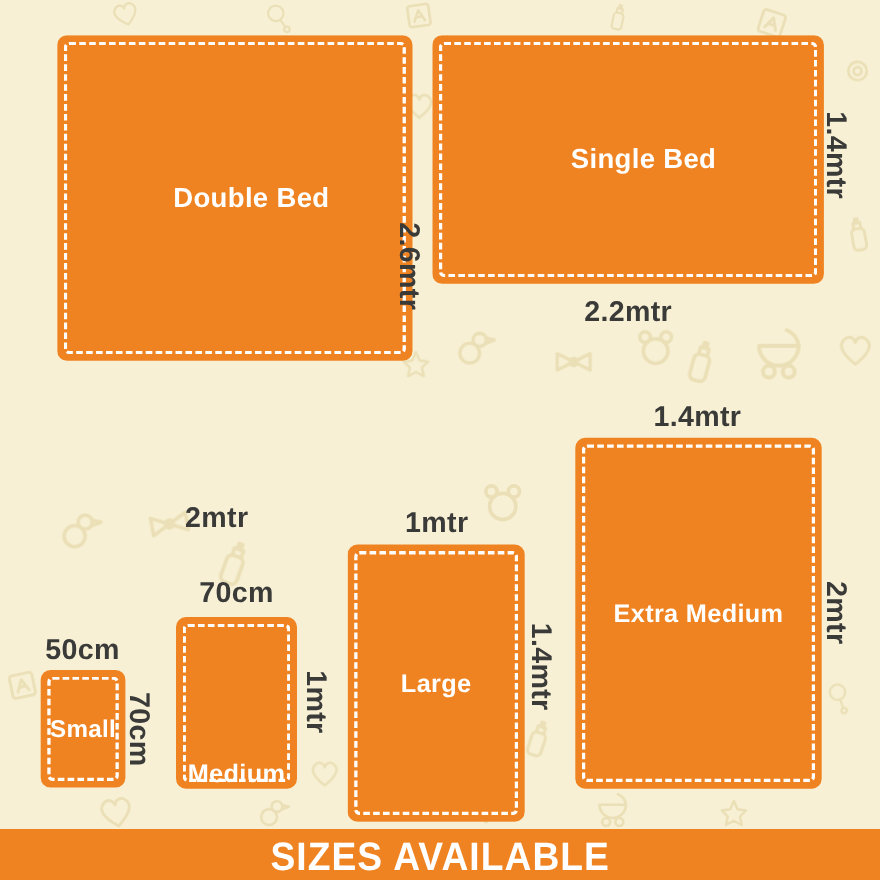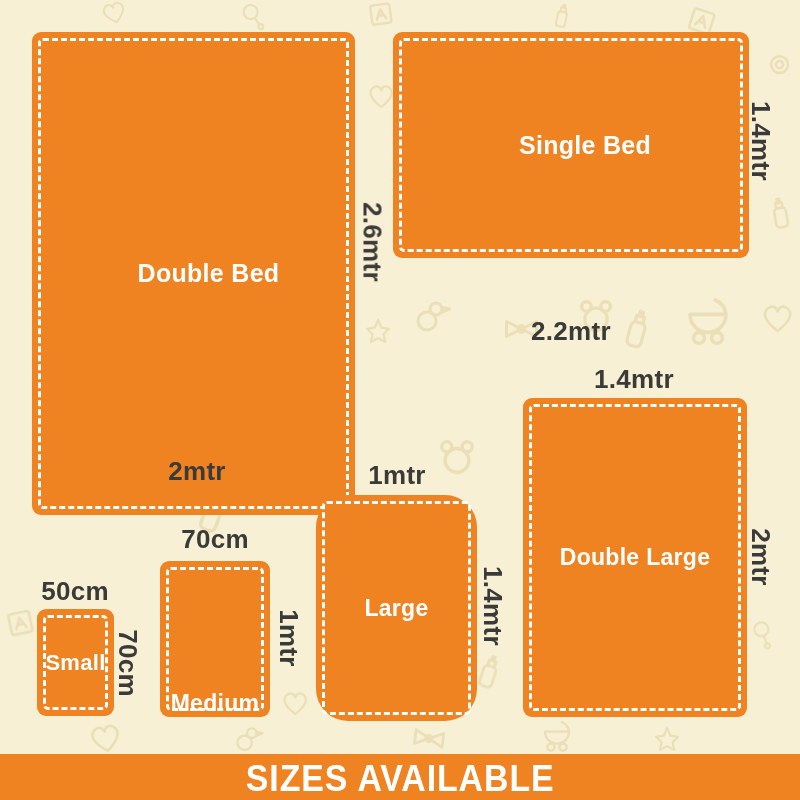--- a/index.html
+++ b/index.html
@@ -17,25 +17,25 @@
     box-sizing:border-box;
   }
   .bed .dash{
     position:absolute;inset:6px;border:3px dashed #FFFFFF;border-radius:5px;
     pointer-events:none;
   }
   .bed-name{
     position:relative;color:#FFFFFF;font-weight:bold;letter-spacing:.3px;
     white-space:nowrap;
   }
-  .b-double {left:32px;  top:32px;  width:323px; height:483px;padding-left:30px;}
+  .b-double {left:52px;  top:32px;  width:323px; height:296px;padding-left:30px;}
   .b-single {left:393px; top:32px;  width:356px; height:226px;padding-left:28px;}
   .b-small  {left:37px;  top:609px; width:77px;  height:107px;}
   .b-medium {left:160px; top:561px; width:110px; height:156px;align-items:flex-end;}
-  .b-large  {left:316px; top:495px; width:161px; height:226px;border-radius:32px;}
+  .b-large  {left:316px; top:495px; width:161px; height:252px;}
   .b-xl     {left:523px; top:398px; width:224px; height:319px;}
   .b-double .bed-name,.b-single .bed-name{font-size:25px;}
   .b-xl .bed-name,.b-large .bed-name,.b-medium .bed-name{font-size:23px;}
   .b-small .bed-name{font-size:22px;}
 
   
   .dim{
     position:absolute;color:#3A3A38;font-weight:bold;font-size:26px;
     white-space:nowrap;transform:translate(-50%,-50%);letter-spacing:.3px;
   }
@@ -138,21 +138,21 @@
     <div class="dash"></div>
     <span class="bed-name">Double Bed</span>
   </div>
   <div class="dim" style="left:197px;top:471px;">2mtr</div>
   <div class="dim rot" style="left:372px;top:242px;">2.6mtr</div>
 
   <div class="bed b-single">
     <div class="dash"></div>
     <span class="bed-name">Single Bed</span>
   </div>
-  <div class="dim" style="left:571px;top:283px;margin-top:48px;">2.2mtr</div>
+  <div class="dim" style="left:571px;top:283px;">2.2mtr</div>
   <div class="dim rot" style="left:760px;top:141px;">1.4mtr</div>
 
   <div class="bed b-small">
     <div class="dash"></div>
     <span class="bed-name">Small</span>
   </div>
   <div class="dim" style="left:75px;top:591px;">50cm</div>
   <div class="dim rot" style="left:127px;top:663px;">70cm</div>
 
   <div class="bed b-medium">
@@ -164,21 +164,21 @@
 
   <div class="bed b-large">
     <div class="dash"></div>
     <span class="bed-name">Large</span>
   </div>
   <div class="dim" style="left:397px;top:475px;">1mtr</div>
   <div class="dim rot" style="left:492px;top:606px;">1.4mtr</div>
 
   <div class="bed b-xl">
     <div class="dash"></div>
-    <span class="bed-name">Double Large</span>
+    <span class="bed-name">Extra Medium</span>
   </div>
   <div class="dim" style="left:634px;top:379px;">1.4mtr</div>
   <div class="dim rot" style="left:760px;top:557px;">2mtr</div>
 
   <div class="banner">
     <span class="banner-title">SIZES AVAILABLE</span>
   </div>
 
 </div>
 

